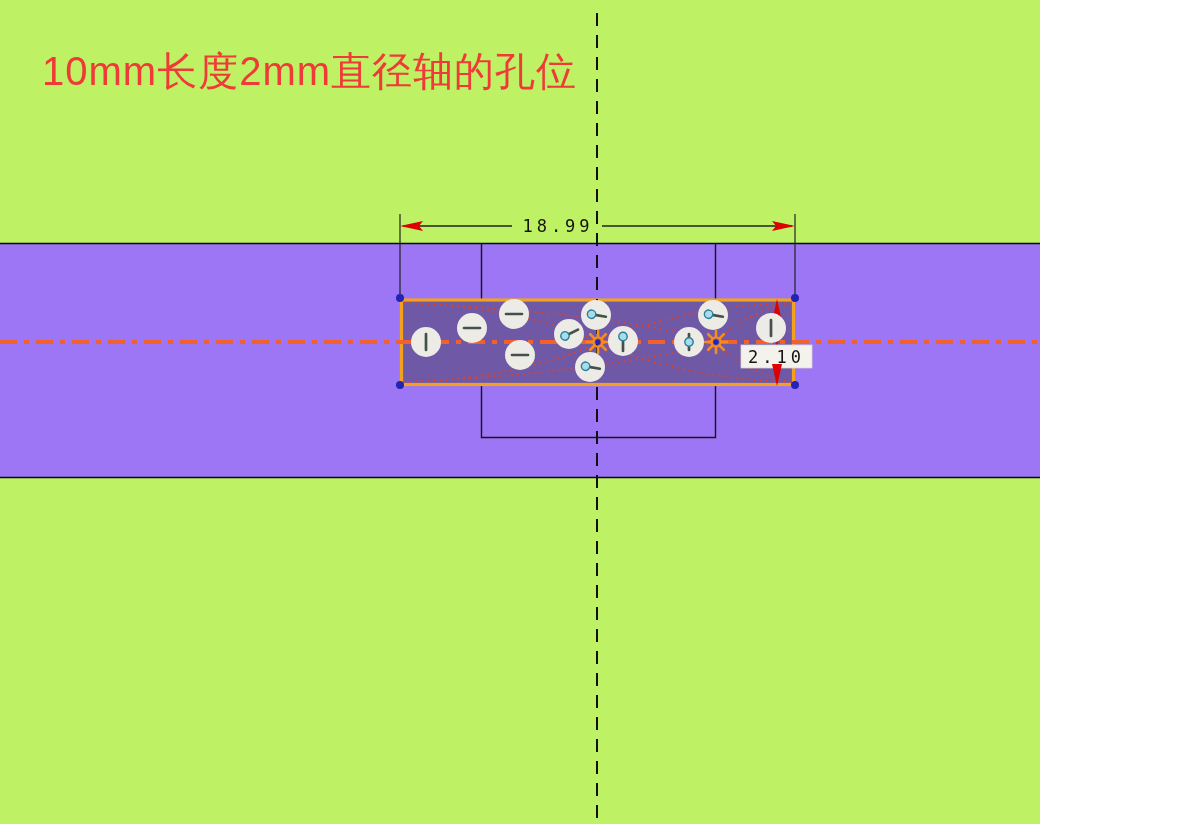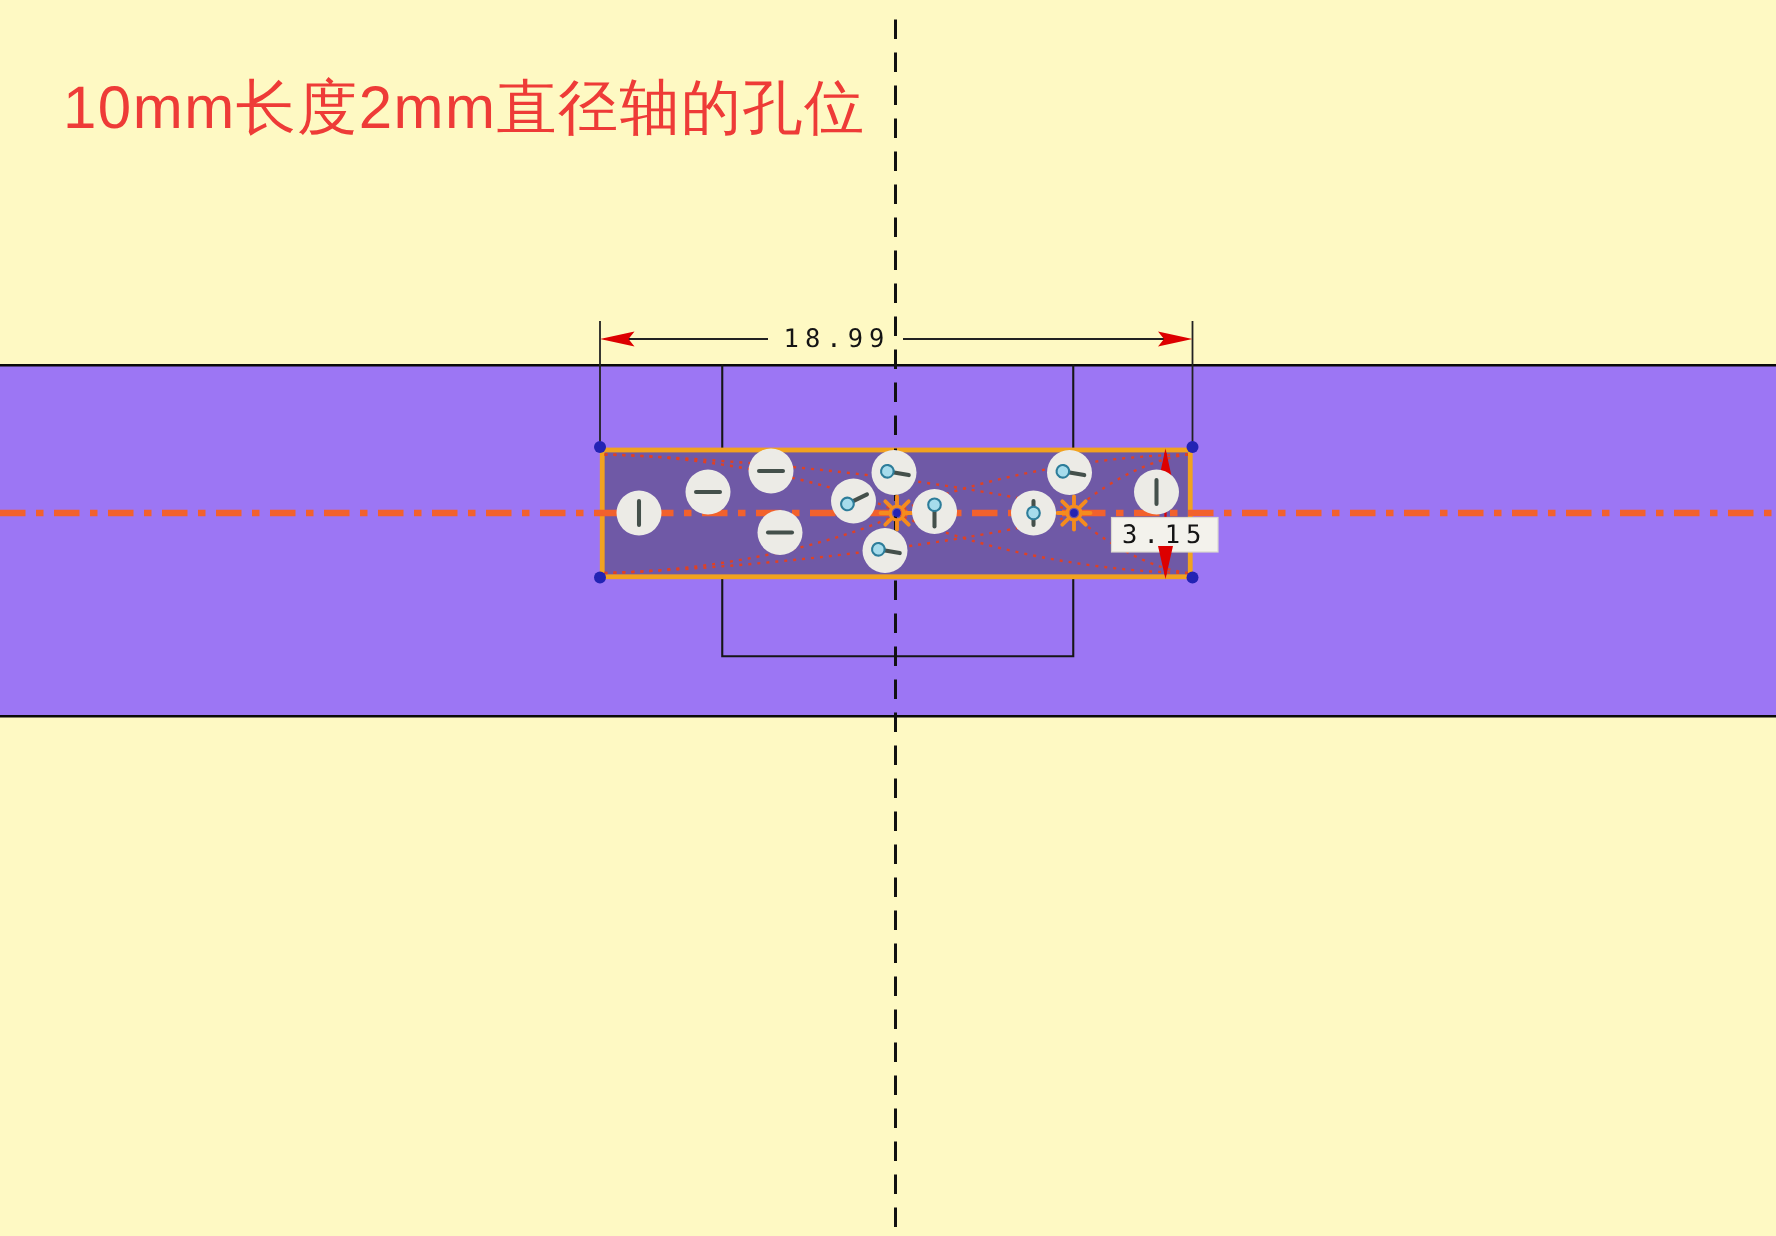--- a/index.html
+++ b/index.html
@@ -1,19 +1,19 @@
 <!DOCTYPE html>
 <html><head>
 <meta charset="utf-8">
 <style>
   html,body{margin:0;padding:0;background:#fff;}
   #canvas{
     position:relative;
-    width:1184px;height:824px;
-    background:#fef9c3;
+    width:1040px;height:824px;
+    background:#bef264;
     overflow:hidden;
     font-family:"Liberation Sans", sans-serif;
   }
   #scene{position:absolute;left:0;top:0;}
   .annotation-title{
     position:absolute;
     left:42px;top:44px;
     font-size:40px;
     font-weight:500;
     letter-spacing:1px;
@@ -167,15 +167,15 @@
         <g transform="translate(771,328)">
           <circle r="15" fill="#ecebe6"></circle>
           <line y1="-8" y2="8" stroke="#44504b" stroke-width="2.7" stroke-linecap="round"></line>
         </g>
       </g>
   </svg>
 
   <div class="annotation-title">10mm长度2mm直径轴的孔位</div>
 
   <div id="dim-length-text" class="dim-text">18.99</div>
-  <div id="dim-height-text" class="dim-text">3.15</div>
+  <div id="dim-height-text" class="dim-text">2.10</div>
 
 </div>
 
 </body></html>

